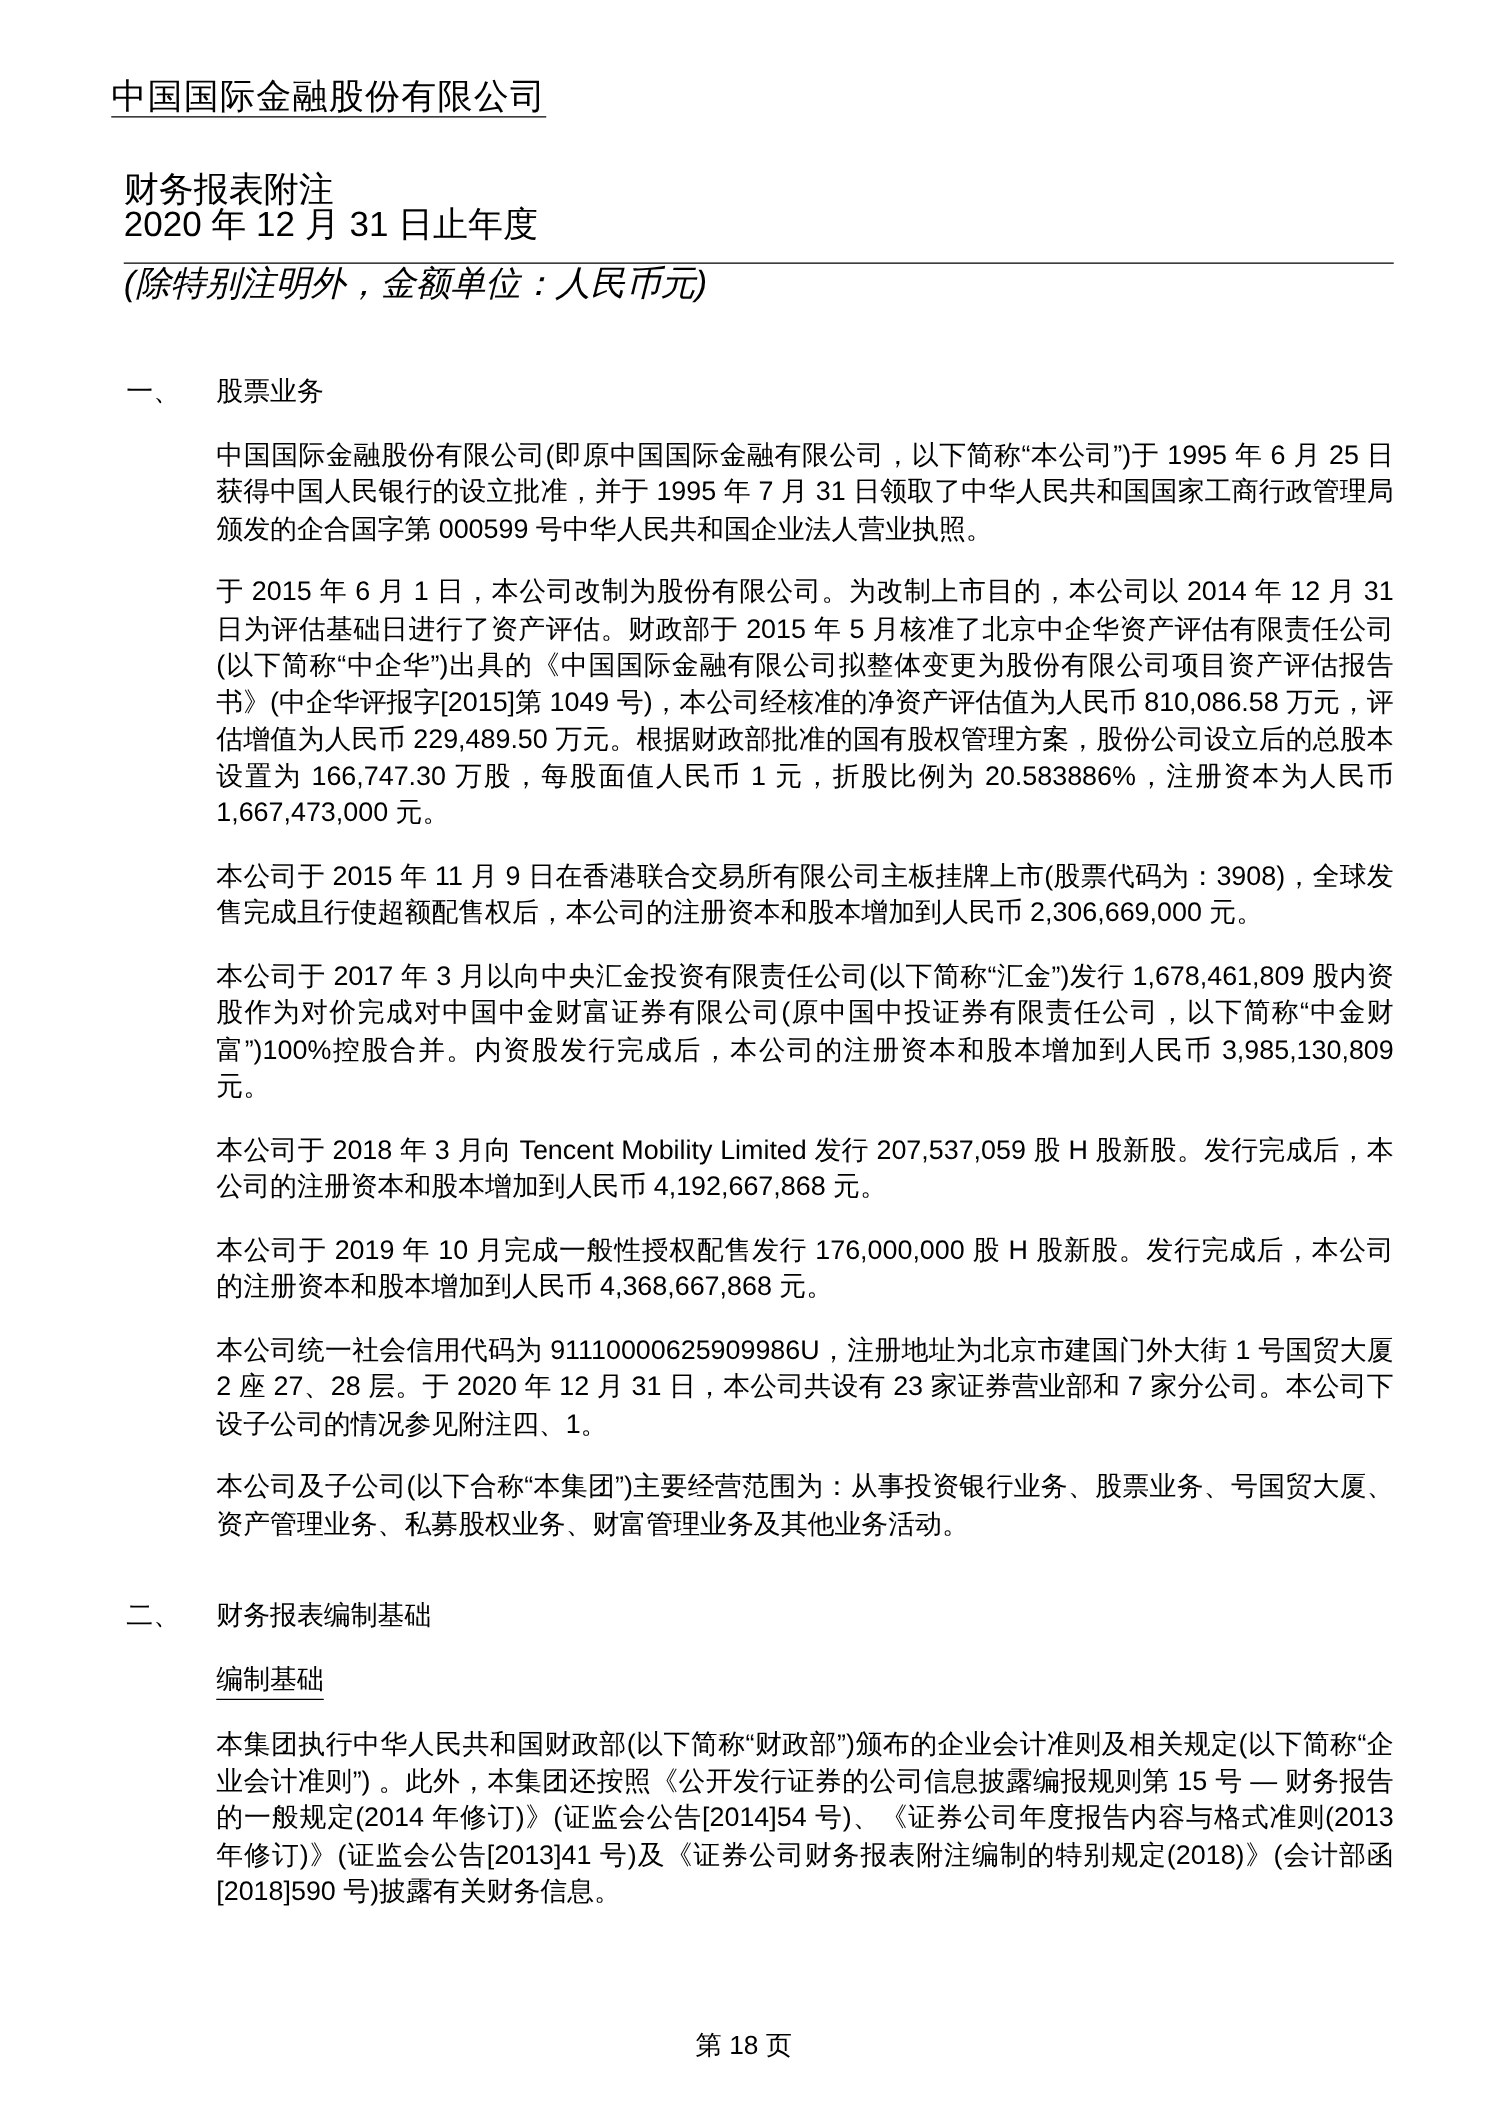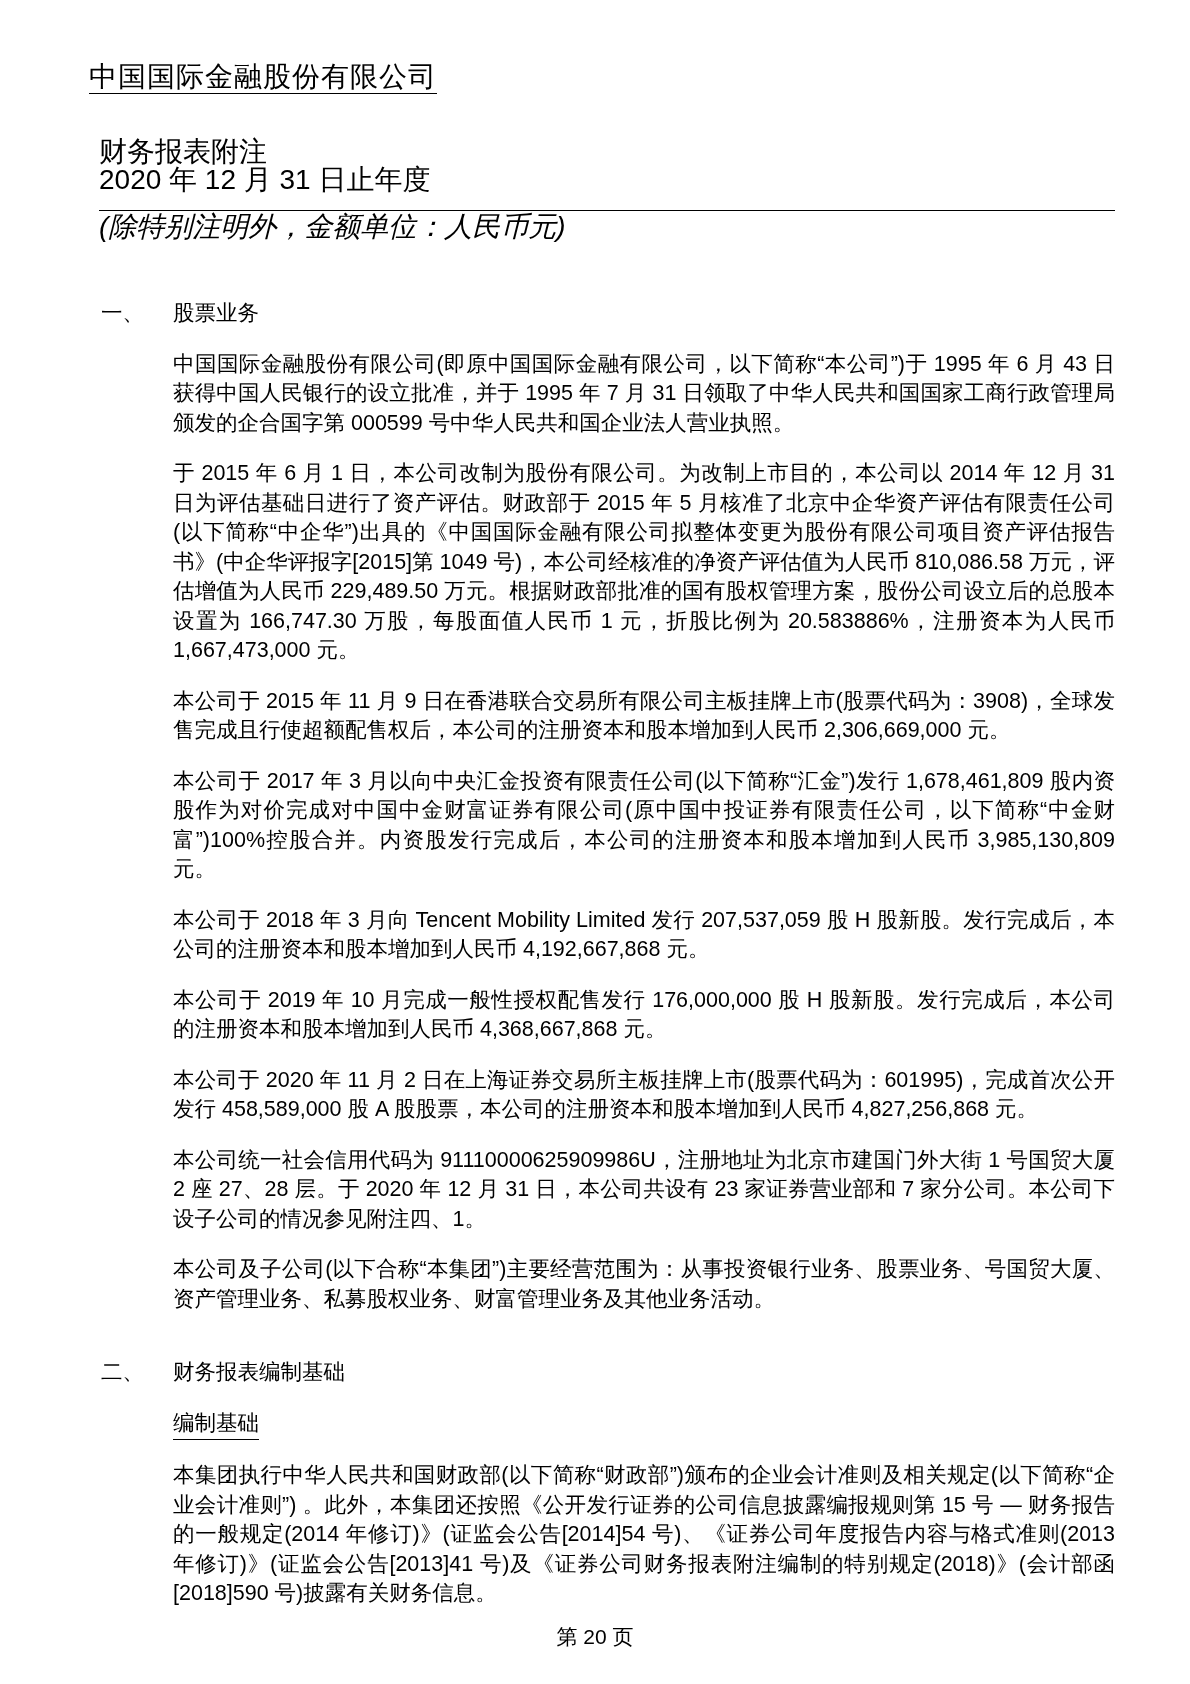--- a/index.html
+++ b/index.html
@@ -96,38 +96,37 @@
     <div class="period-line">2020 年 12 月 31 日止年度</div>
     <div class="unit-note">(除特别注明外，金额单位：人民币元)</div>
   </div>
 
   <div class="section section-1">
     <div class="sec-head">
       <span class="sec-num">一、</span>
       <span class="sec-title">股票业务</span>
     </div>
     <div class="sec-body">
-      <p class="para">中国国际金融股份有限公司(即原中国国际金融有限公司，以下简称“本公司”)于 1995 年 6 月 43 日获得中国人民银行的设立批准，并于 1995 年 7 月 31 日领取了中华人民共和国国家工商行政管理局颁发的企合国字第 000599 号中华人民共和国企业法人营业执照。</p>
+      <p class="para">中国国际金融股份有限公司(即原中国国际金融有限公司，以下简称“本公司”)于 1995 年 6 月 25 日获得中国人民银行的设立批准，并于 1995 年 7 月 31 日领取了中华人民共和国国家工商行政管理局颁发的企合国字第 000599 号中华人民共和国企业法人营业执照。</p>
       <p class="para">于 2015 年 6 月 1 日，本公司改制为股份有限公司。为改制上市目的，本公司以 2014 年 12 月 31 日为评估基础日进行了资产评估。财政部于 2015 年 5 月核准了北京中企华资产评估有限责任公司(以下简称“中企华”)出具的《中国国际金融有限公司拟整体变更为股份有限公司项目资产评估报告书》(中企华评报字[2015]第 1049 号)，本公司经核准的净资产评估值为人民币 810,086.58 万元，评估增值为人民币 229,489.50 万元。根据财政部批准的国有股权管理方案，股份公司设立后的总股本设置为 166,747.30 万股，每股面值人民币 1 元，折股比例为 20.583886%，注册资本为人民币 1,667,473,000 元。</p>
       <p class="para">本公司于 2015 年 11 月 9 日在香港联合交易所有限公司主板挂牌上市(股票代码为：3908)，全球发售完成且行使超额配售权后，本公司的注册资本和股本增加到人民币 2,306,669,000 元。</p>
       <p class="para">本公司于 2017 年 3 月以向中央汇金投资有限责任公司(以下简称“汇金”)发行 1,678,461,809 股内资股作为对价完成对中国中金财富证券有限公司(原中国中投证券有限责任公司，以下简称“中金财富”)100%控股合并。内资股发行完成后，本公司的注册资本和股本增加到人民币 3,985,130,809 元。</p>
       <p class="para">本公司于 2018 年 3 月向 Tencent Mobility Limited 发行 207,537,059 股 H 股新股。发行完成后，本公司的注册资本和股本增加到人民币 4,192,667,868 元。</p>
       <p class="para">本公司于 2019 年 10 月完成一般性授权配售发行 176,000,000 股 H 股新股。发行完成后，本公司的注册资本和股本增加到人民币 4,368,667,868 元。</p>
-      <p class="para">本公司于 2020 年 11 月 2 日在上海证券交易所主板挂牌上市(股票代码为：601995)，完成首次公开发行 458,589,000 股 A 股股票，本公司的注册资本和股本增加到人民币 4,827,256,868 元。</p>
       <p class="para">本公司统一社会信用代码为 91110000625909986U，注册地址为北京市建国门外大街 1 号国贸大厦 2 座 27、28 层。于 2020 年 12 月 31 日，本公司共设有 23 家证券营业部和 7 家分公司。本公司下设子公司的情况参见附注四、1。</p>
       <p class="para">本公司及子公司(以下合称“本集团”)主要经营范围为：从事投资银行业务、股票业务、号国贸大厦、资产管理业务、私募股权业务、财富管理业务及其他业务活动。</p>
     </div>
   </div>
 
   <div class="section section-2">
     <div class="sec-head">
       <span class="sec-num">二、</span>
       <span class="sec-title">财务报表编制基础</span>
     </div>
     <div class="sec-body">
       <div class="subhead">编制基础</div>
       <p class="para">本集团执行中华人民共和国财政部(以下简称“财政部”)颁布的企业会计准则及相关规定(以下简称“企业会计准则”) 。此外，本集团还按照《公开发行证券的公司信息披露编报规则第 15 号 — 财务报告的一般规定(2014 年修订)》(证监会公告[2014]54 号)、《证券公司年度报告内容与格式准则(2013 年修订)》(证监会公告[2013]41 号)及《证券公司财务报表附注编制的特别规定(2018)》(会计部函[2018]590 号)披露有关财务信息。</p>
     </div>
   </div>
 
-  <div class="footer">第 20 页</div>
+  <div class="footer">第 18 页</div>
 
 </div>
 
 </body></html>

